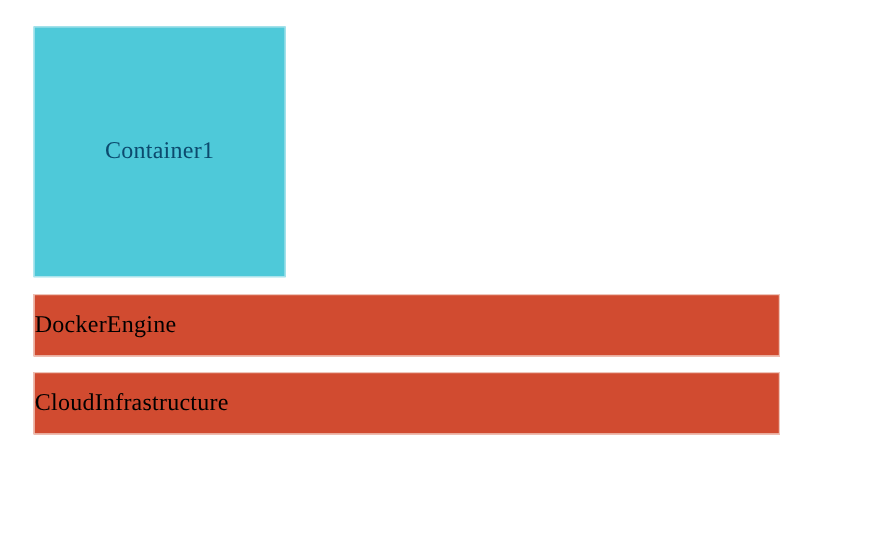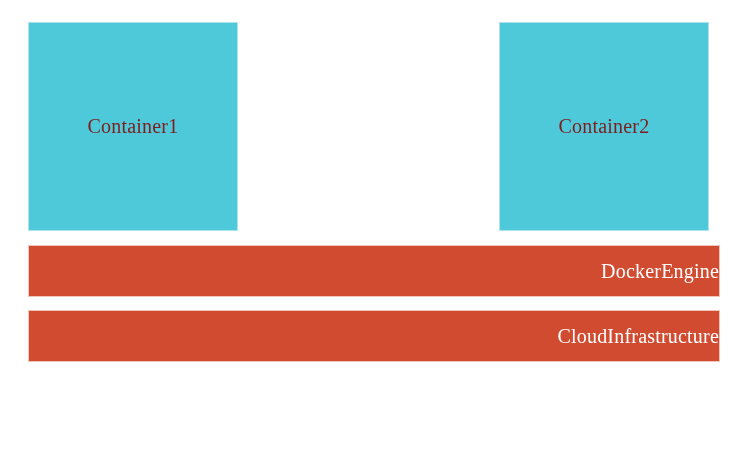--- a/index.html
+++ b/index.html
@@ -30,50 +30,47 @@
   }
   .container-box {
     width: 210px;
     height: 209px;
     background: #4ec9d9;
     border: 1px solid #ace3ec;
     display: flex;
     align-items: center;
     justify-content: center;
     font-size: 20px;
-    color: #7f1d1d;
+    color: #0c4a6e;
     letter-spacing: 0.2px;
   }
   .layer-bar {
-    width: 692px;
+    width: 622px;
     height: 52px;
     background: #d14b30;
     border: 1px solid #efc5ba;
     display: flex;
     align-items: center;
-    justify-content: flex-end;
+    justify-content: flex-start;
     font-size: 20px;
-    color: #ffffff;
+    color: #000000;
     letter-spacing: 0.2px;
     margin-bottom: 13px;
   }
   .layer-bar:last-child { margin-bottom: 0; font-family: Liberation Serif, serif; }
 </style>
 </head>
 <body>
 
 <div class="canvas">
   <div class="diagram">
 
     <div class="containers-row">
       <div class="container-box">
         <span>Container1</span>
-      </div>
-      <div class="container-box">
-        <span>Container2</span>
       </div>
     </div>
 
     <div class="layer-bar">
       <span>DockerEngine</span>
     </div>
 
 
     <div class="layer-bar">
       <span>CloudInfrastructure</span>

